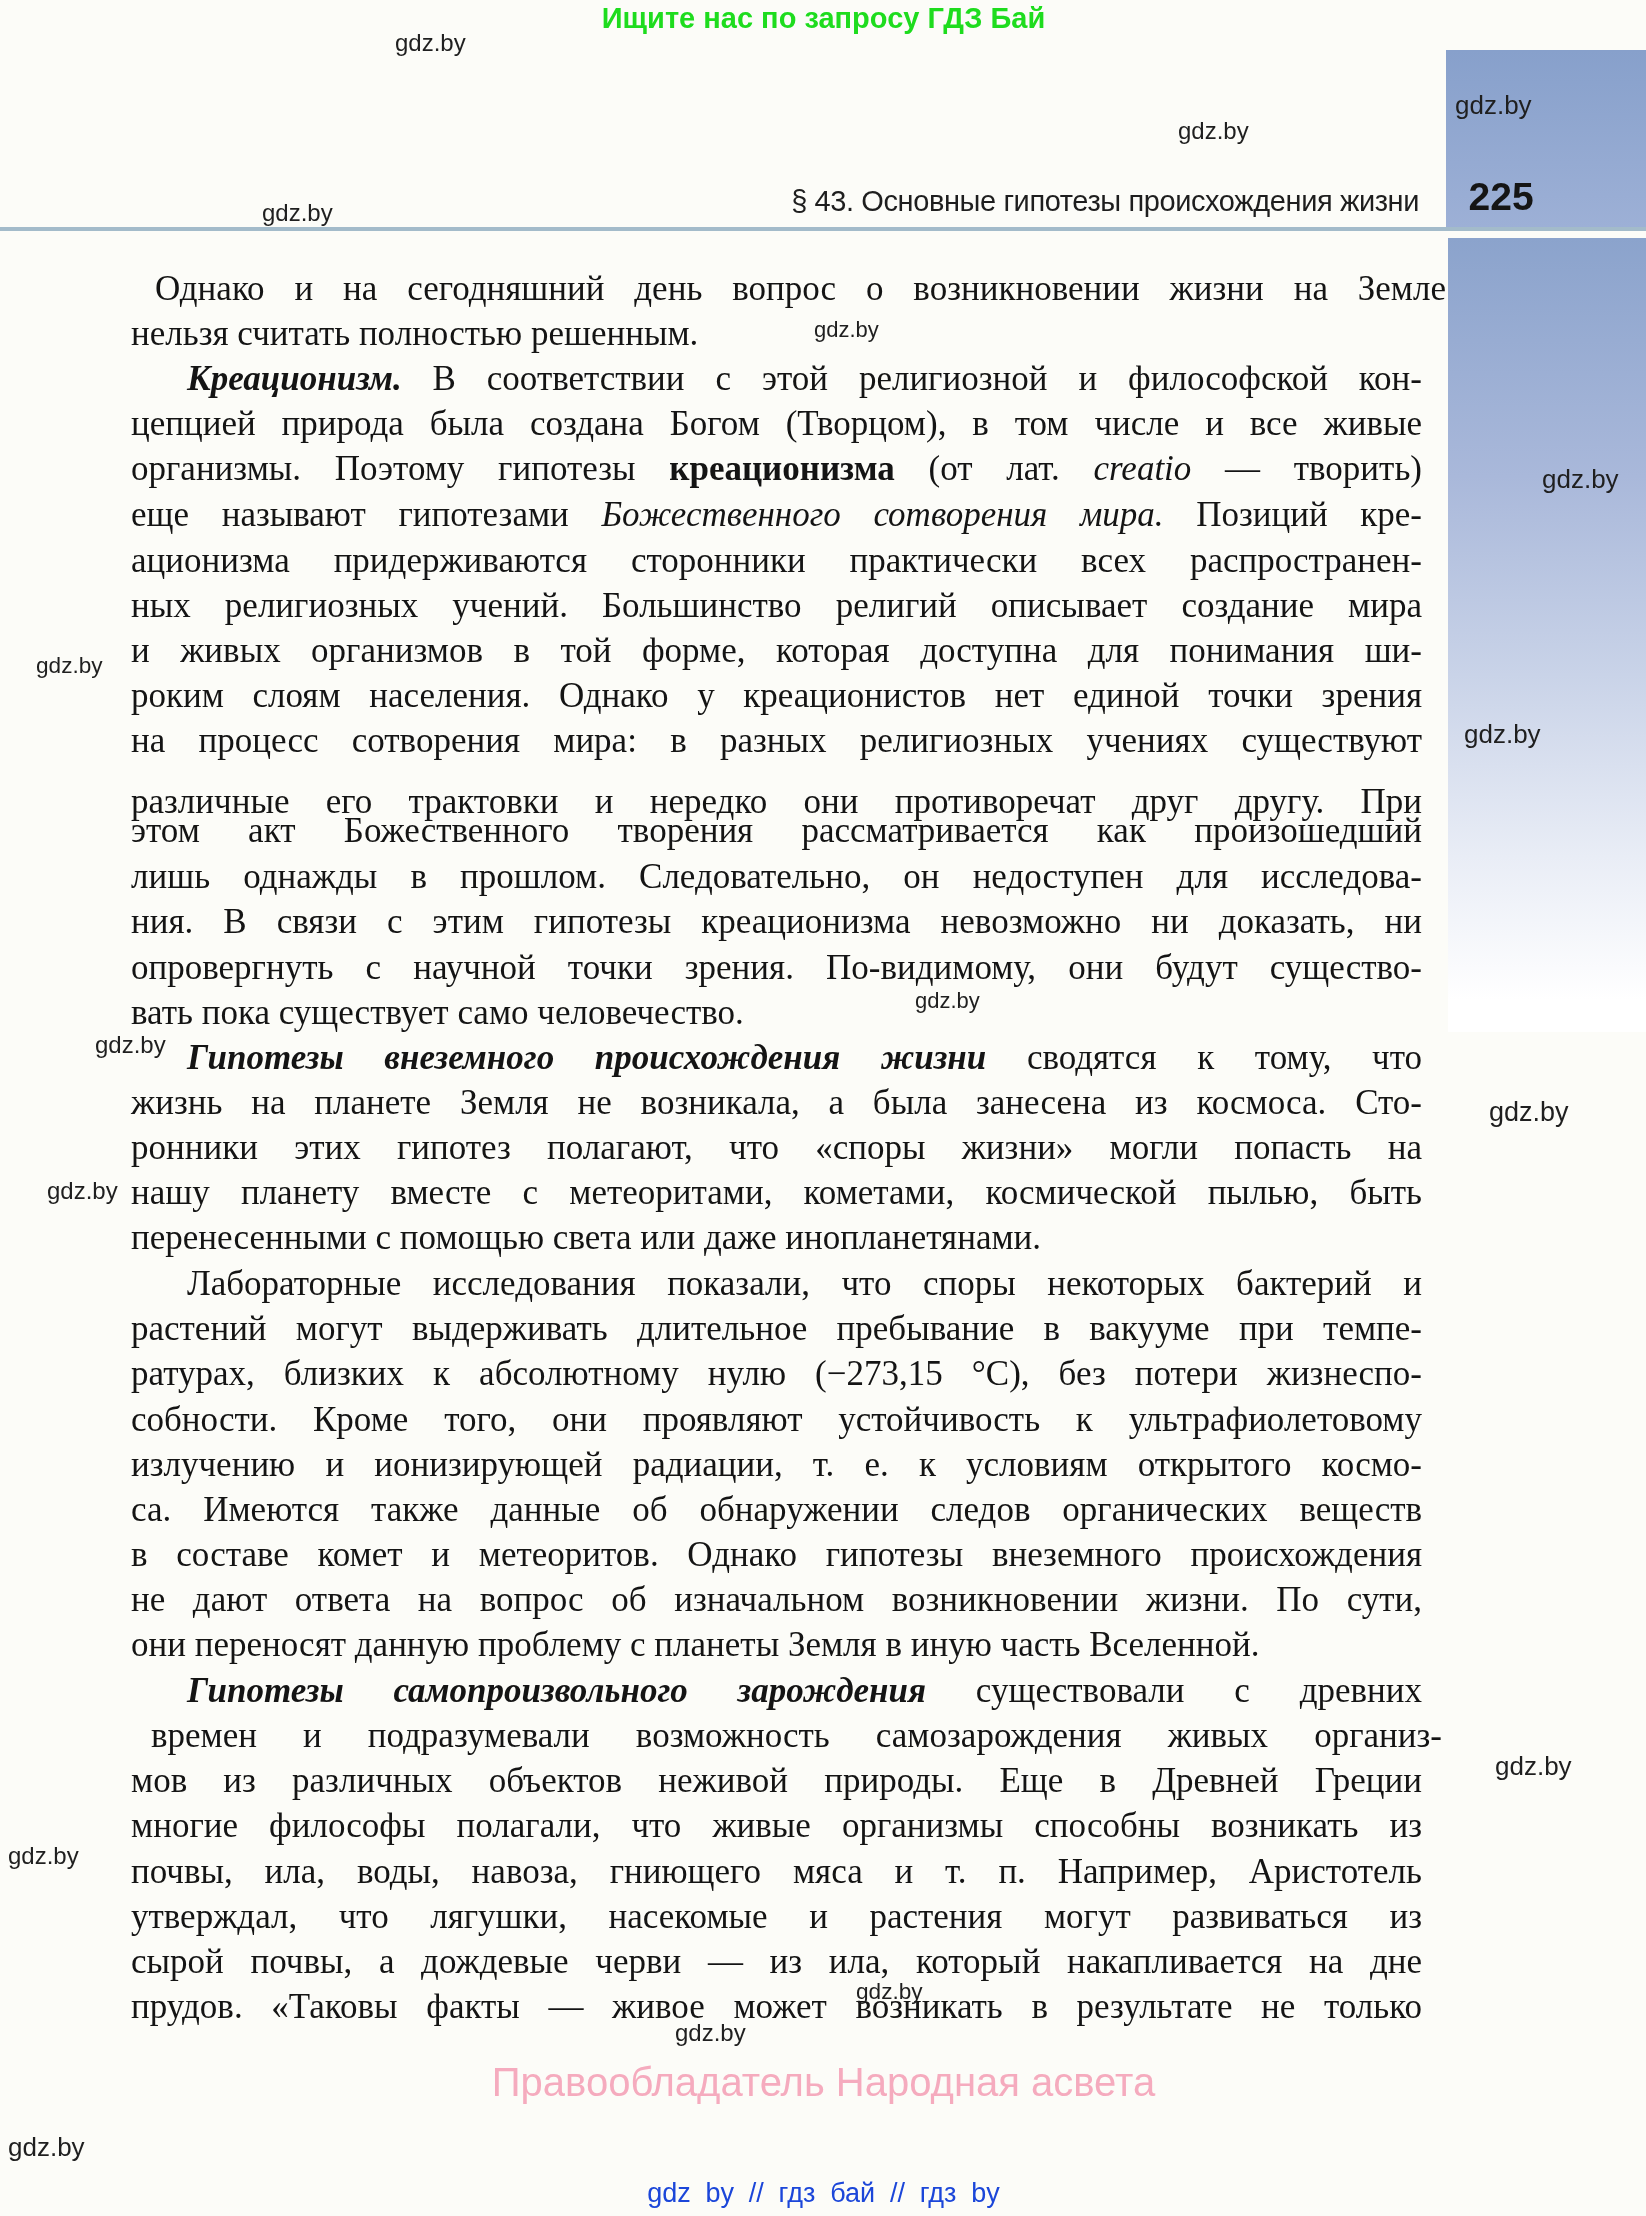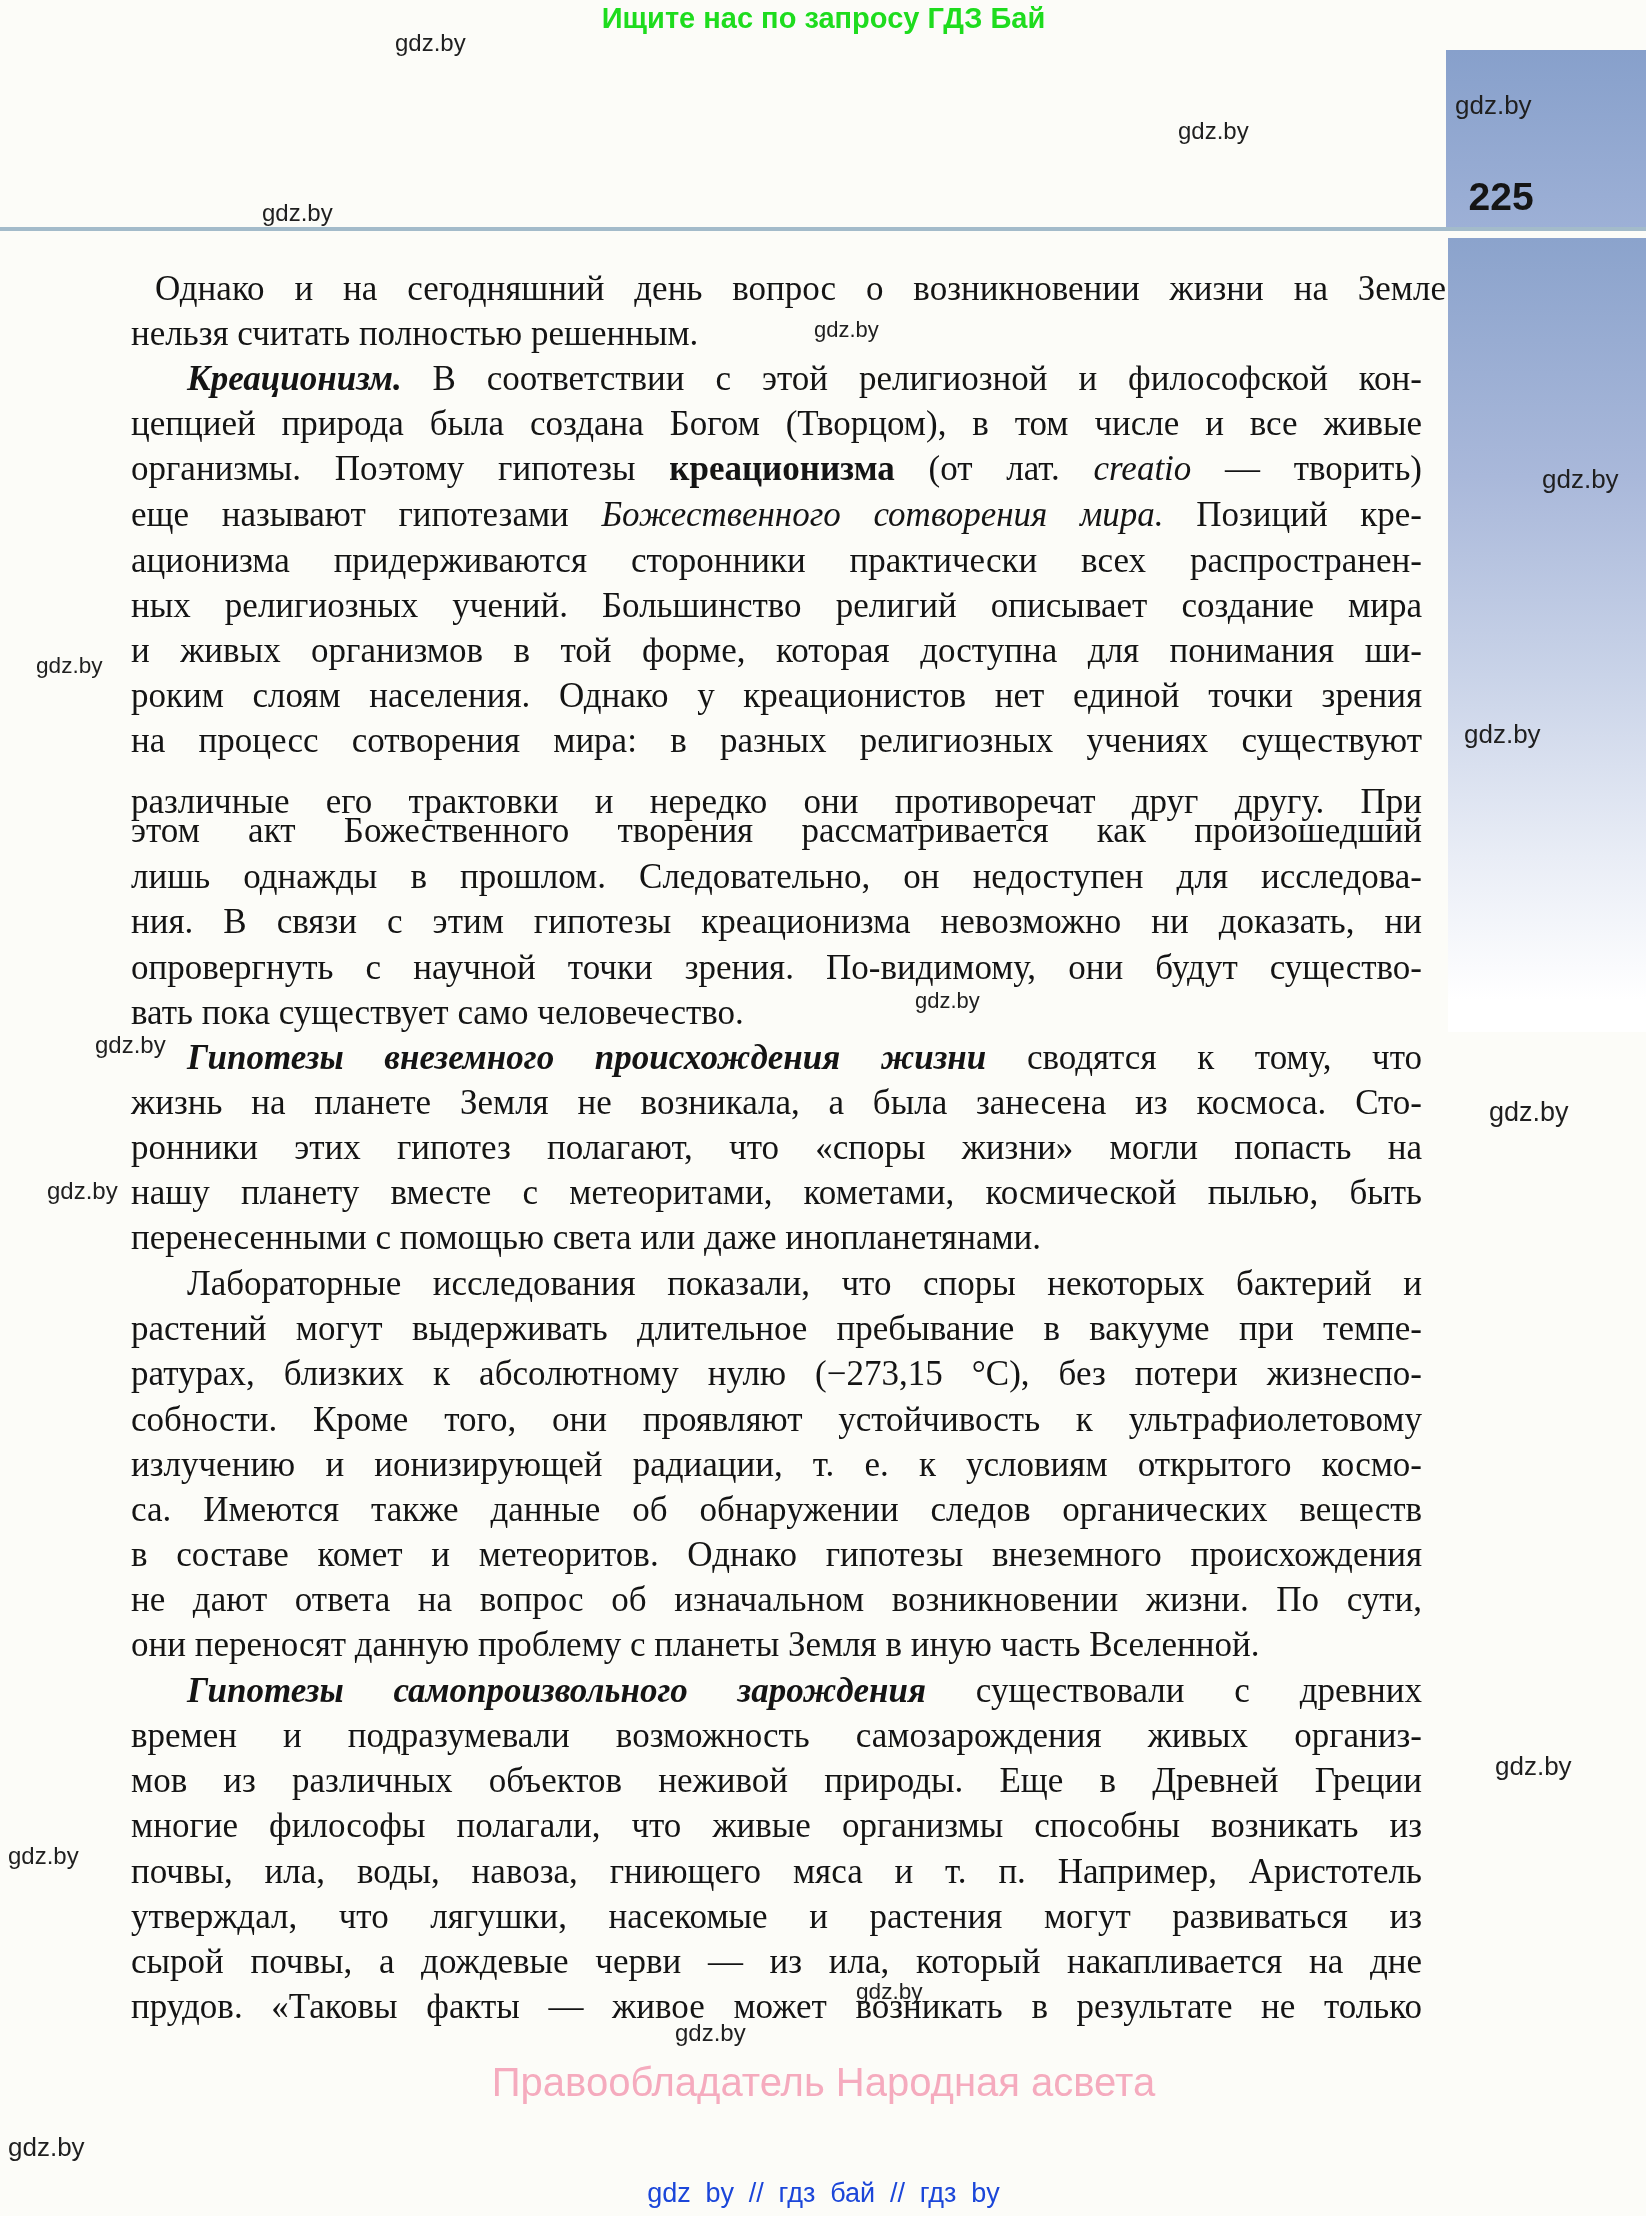--- a/index.html
+++ b/index.html
@@ -71,20 +71,21 @@
     font-size:27px;word-spacing:7.3px;
   }
 </style>
 </head>
 <body>
 
 <div class="page">
 
   <div class="banner" style="color: rgb(30, 220, 30);">Ищите нас по запросу ГДЗ Бай</div>
 
+  <div class="header-title">§ 43. Основные гипотезы происхождения жизни</div>
 
   <div class="pagenum-box">
     <div class="pagenum">225</div>
   </div>
 
   <div class="divider"></div>
 
   <div class="sidebar"></div>
 
   <div class="textblock" id="textblock">
@@ -113,21 +114,21 @@
       <div class="line indent" style="top: 995px;"><span>Лабораторные исследования показали, что споры некоторых бактерий и</span></div>
       <div class="line" style="top: 1040px;"><span>растений могут выдерживать длительное пребывание в вакууме при темпе-</span></div>
       <div class="line" style="top: 1085px;"><span>ратурах, близких к абсолютному нулю (−273,15 °С), без потери жизнеспо-</span></div>
       <div class="line" style="top: 1131px;"><span>собности. Кроме того, они проявляют устойчивость к ультрафиолетовому</span></div>
       <div class="line" style="top: 1176px;"><span>излучению и ионизирующей радиации, т. е. к условиям открытого космо-</span></div>
       <div class="line" style="top: 1221px;"><span>са. Имеются также данные об обнаружении следов органических веществ</span></div>
       <div class="line" style="top: 1266px;"><span>в составе комет и метеоритов. Однако гипотезы внеземного происхождения</span></div>
       <div class="line" style="top: 1311px;"><span>не дают ответа на вопрос об изначальном возникновении жизни. По сути,</span></div>
       <div class="line last" style="top: 1356px;"><span>они переносят данную проблему с планеты Земля в иную часть Вселенной.</span></div>
       <div class="line indent" style="top: 1402px;"><span class="bi">Гипотезы самопроизвольного зарождения</span><span> существовали с древних</span></div>
-      <div class="line" style="top: 1447px;"><span>времен и подразумевали возможность самозарождения живых организ-</span></div>
+      <div class="line" style="top: 1447px; margin-left: 20px;"><span>времен и подразумевали возможность самозарождения живых организ-</span></div>
       <div class="line" style="top: 1492px;"><span>мов из различных объектов неживой природы. Еще в Древней Греции</span></div>
       <div class="line" style="top: 1537px;"><span>многие философы полагали, что живые организмы способны возникать из</span></div>
       <div class="line" style="top: 1583px;"><span>почвы, ила, воды, навоза, гниющего мяса и т. п. Например, Аристотель</span></div>
       <div class="line" style="top: 1628px;"><span>утверждал, что лягушки, насекомые и растения могут развиваться из</span></div>
       <div class="line" style="top: 1673px;"><span>сырой почвы, а дождевые черви — из ила, который накапливается на дне</span></div>
       <div class="line" style="top: 1718px;"><span>прудов. «Таковы факты — живое может возникать в результате не только</span></div>
     </div>
 
   <div id="wm-layer">
       <span class="wm" style="left: 395px; top: 31px; font-size: 24px;">gdz.by</span>

